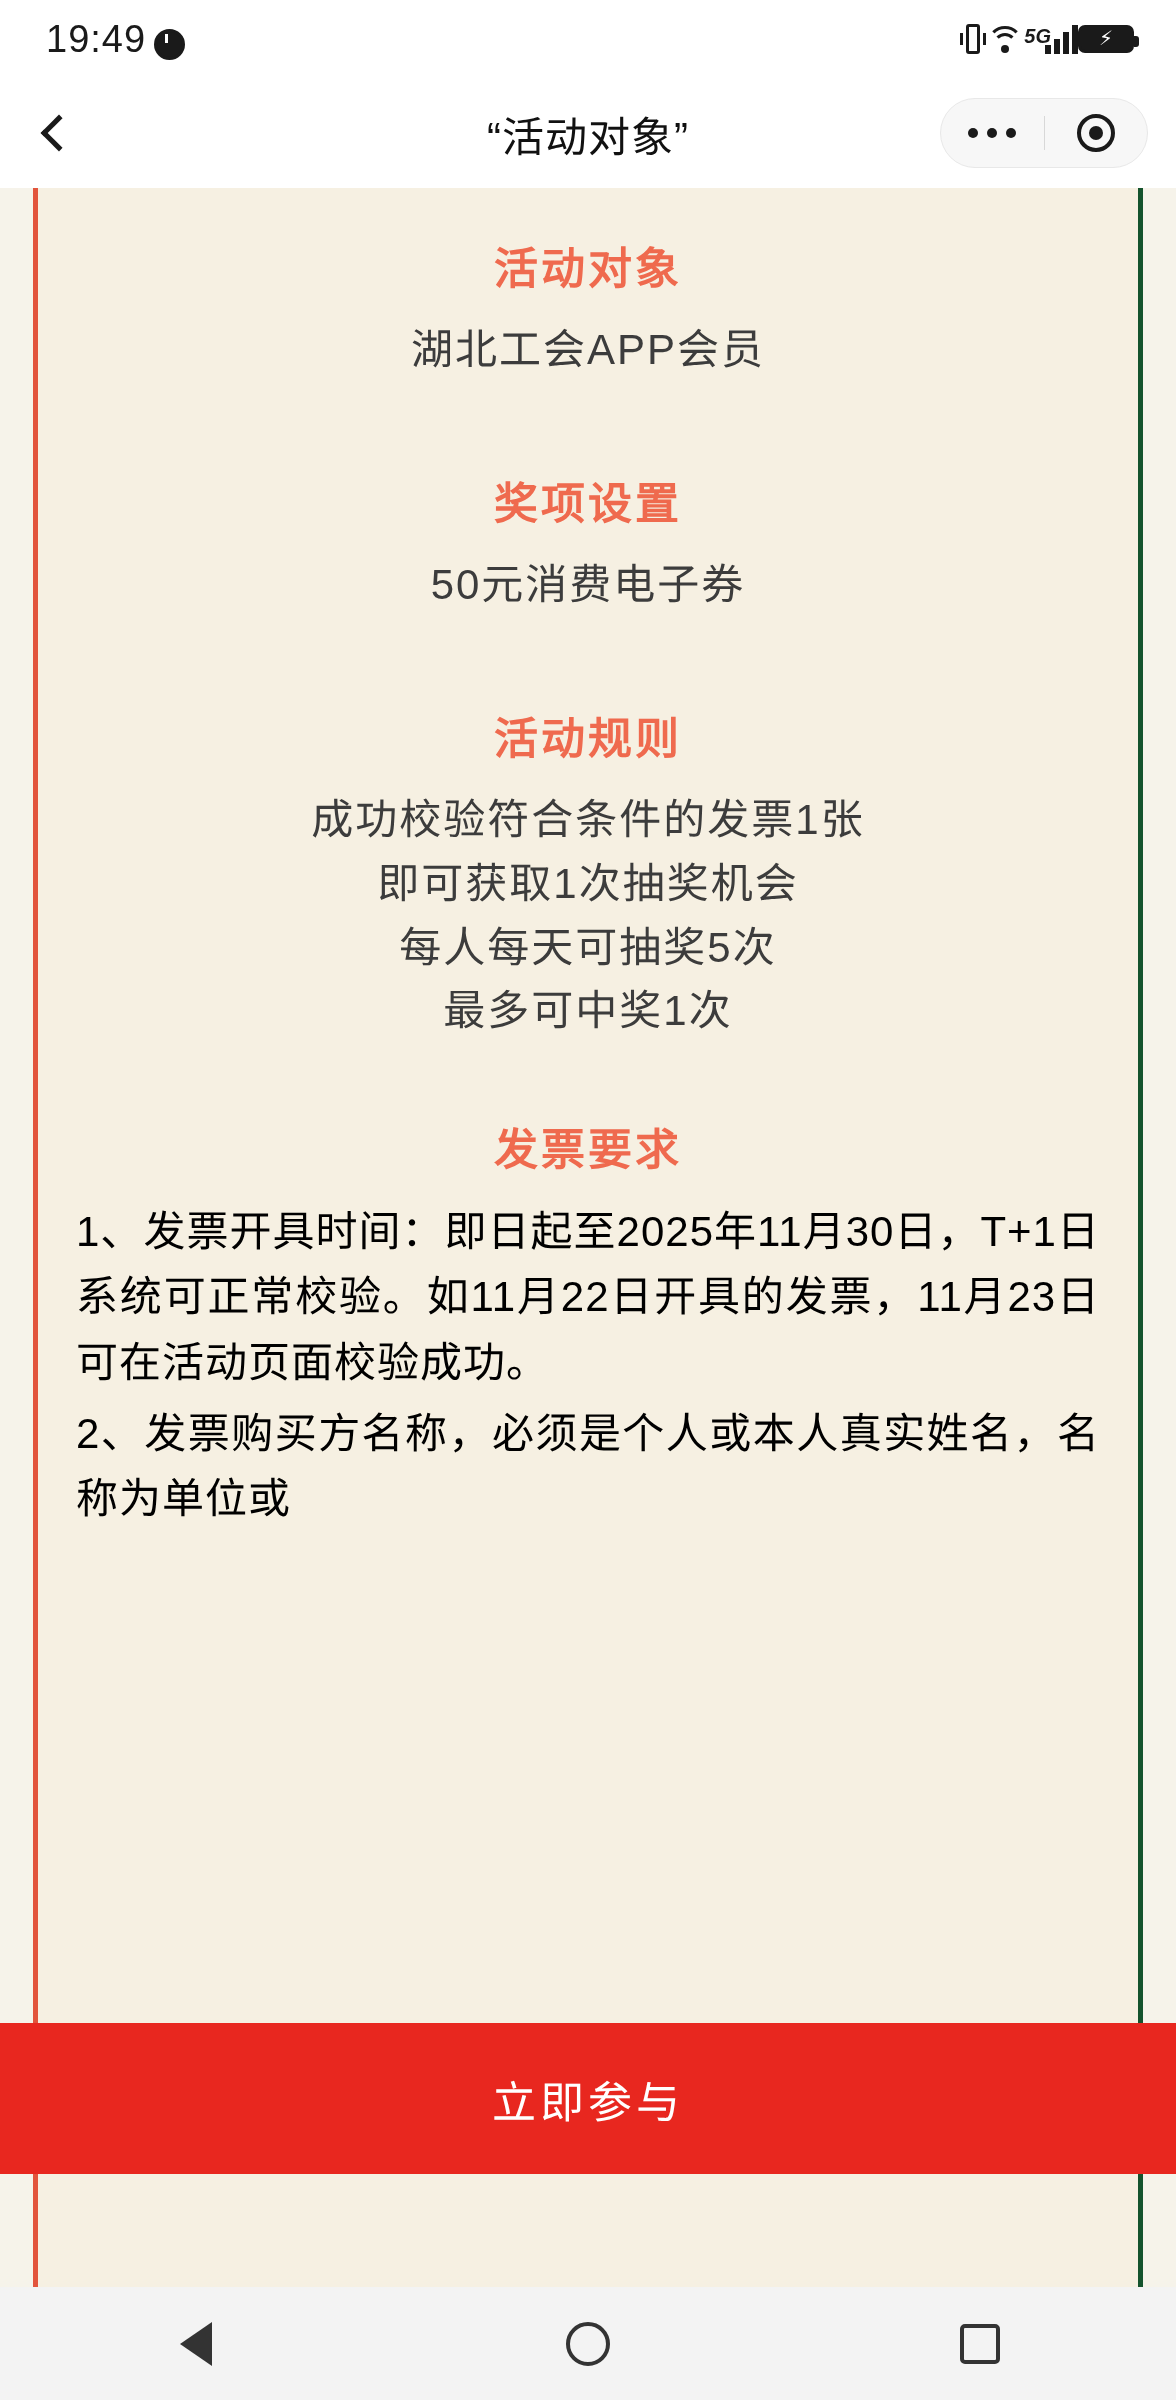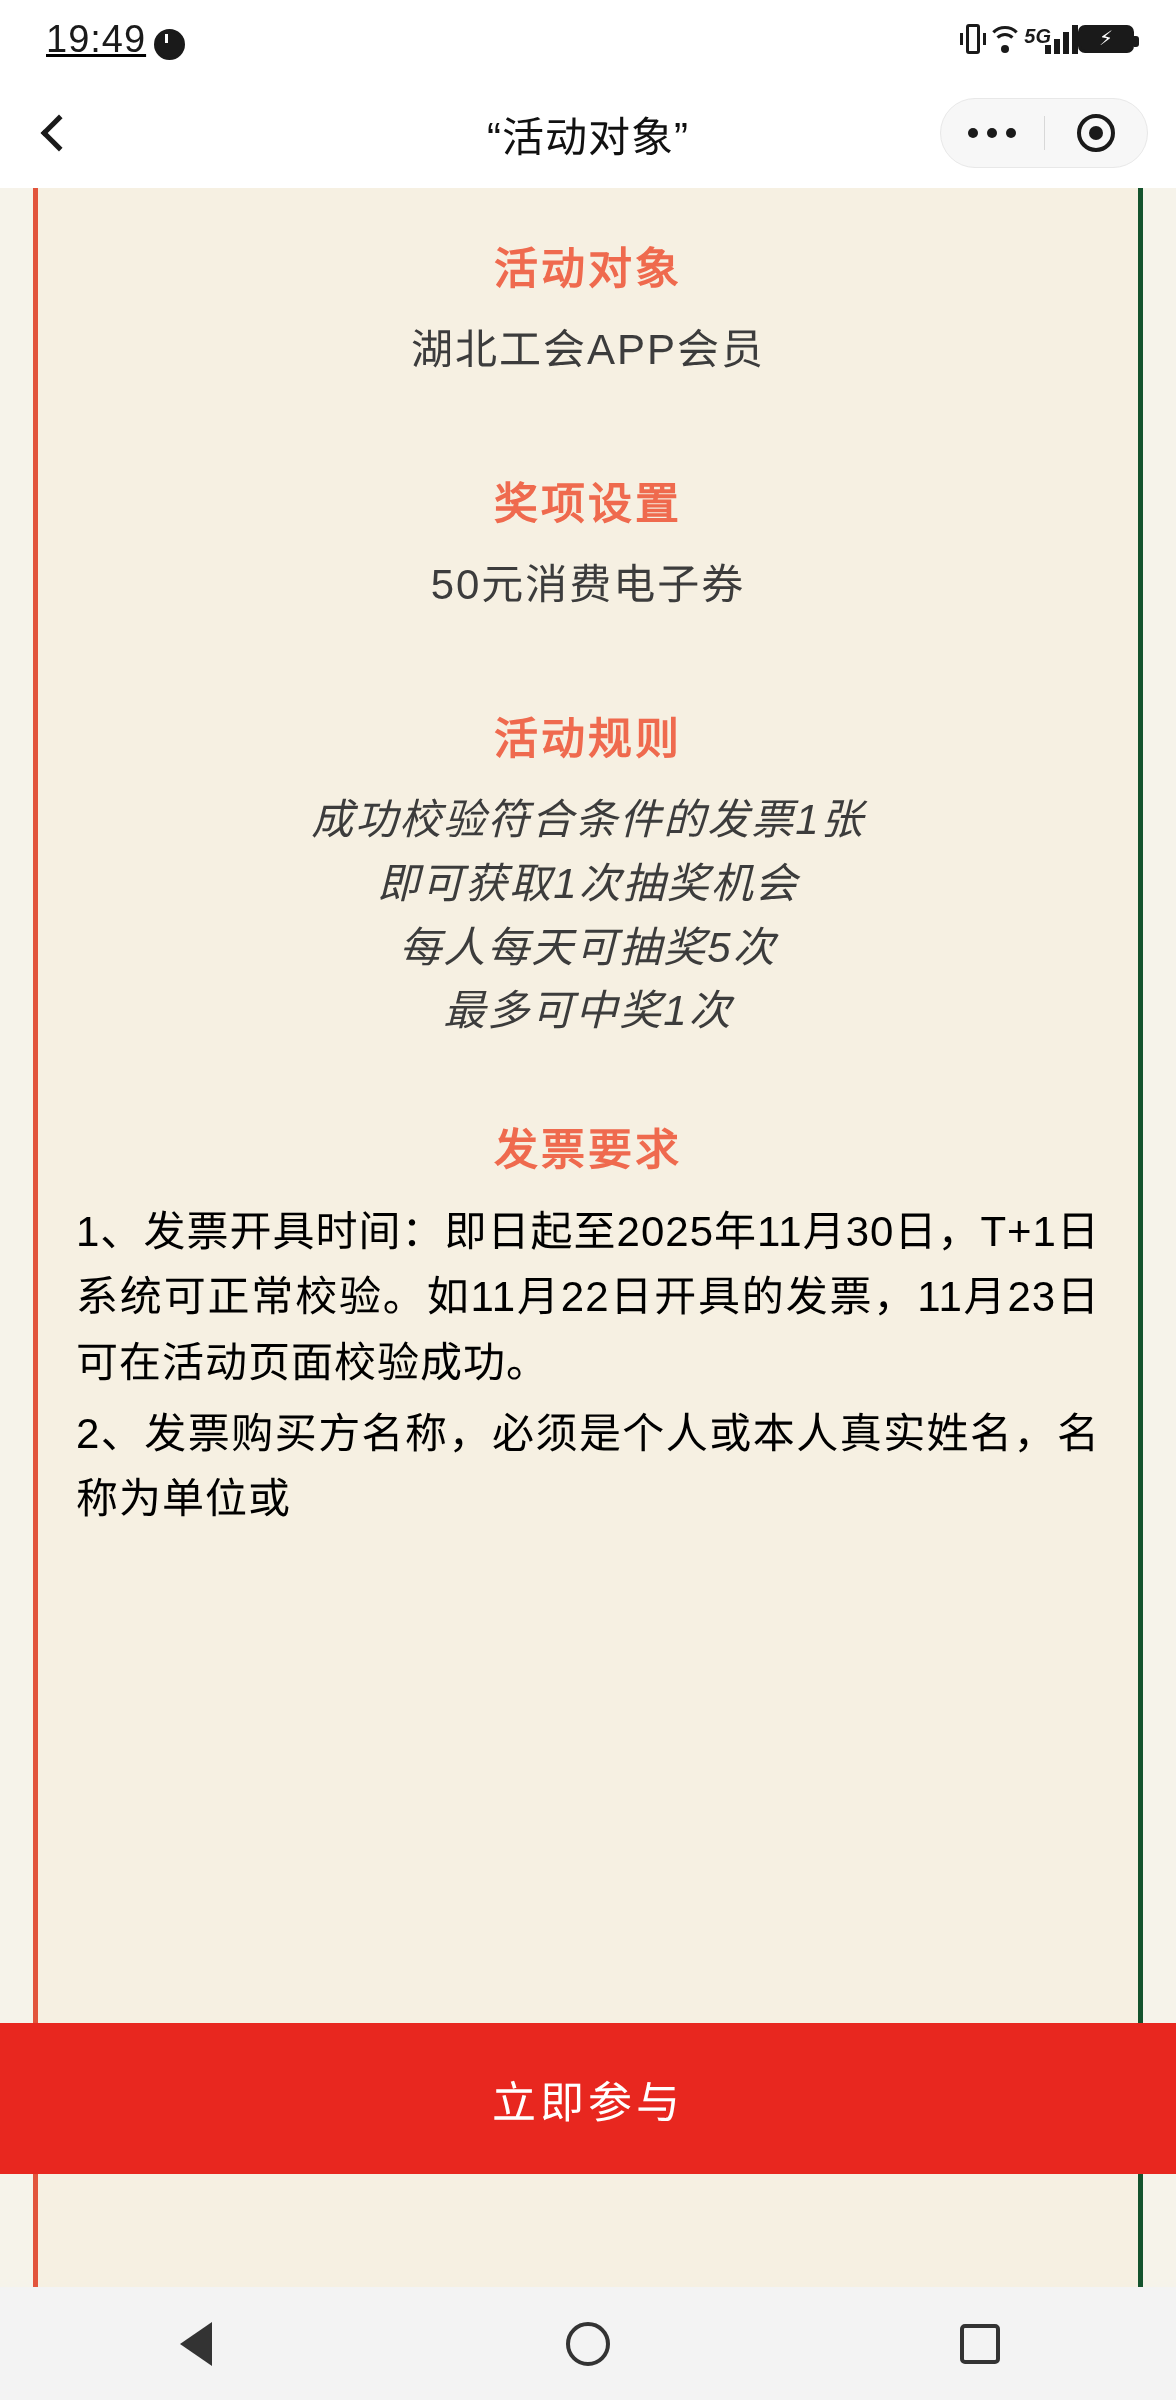--- a/index.html
+++ b/index.html
@@ -32,21 +32,20 @@
   .status-time {
     font-size: 38px;
     color: #1a1a1a;
     letter-spacing: 1px;
     font-family: "Liberation Sans", sans-serif;
   }
   .status-left {
     display: flex;
     align-items: center;
     gap: 6px;
-    text-decoration: underline;
   }
   .status-right {
     display: flex;
     align-items: center;
     font-style: italic;
   }
   .alarm-icon {
     width: 30px; height: 30px;
     position: relative;
     display: inline-block;
@@ -215,21 +214,21 @@
     margin-bottom: 16px;
   }
   .sec-line {
     font-size: 42px;
     color: #3c3c3c;
     line-height: 1.5;
     letter-spacing: 2px;
   }
   .gap-lg { height: 86px; }
   .gap-md { height: 70px; }
-  .rules-body { margin-top: 8px; font-style: italic; }
+  .rules-body { margin-top: 8px; }
   .rules-body .sec-line { line-height: 1.52; }
   .invoice-para {
     font-size: 42px;
     color: #000000;
     line-height: 1.55;
     letter-spacing: 1px;
     text-align: justify;
     text-align-last: left;
     margin-top: 6px;
   }

